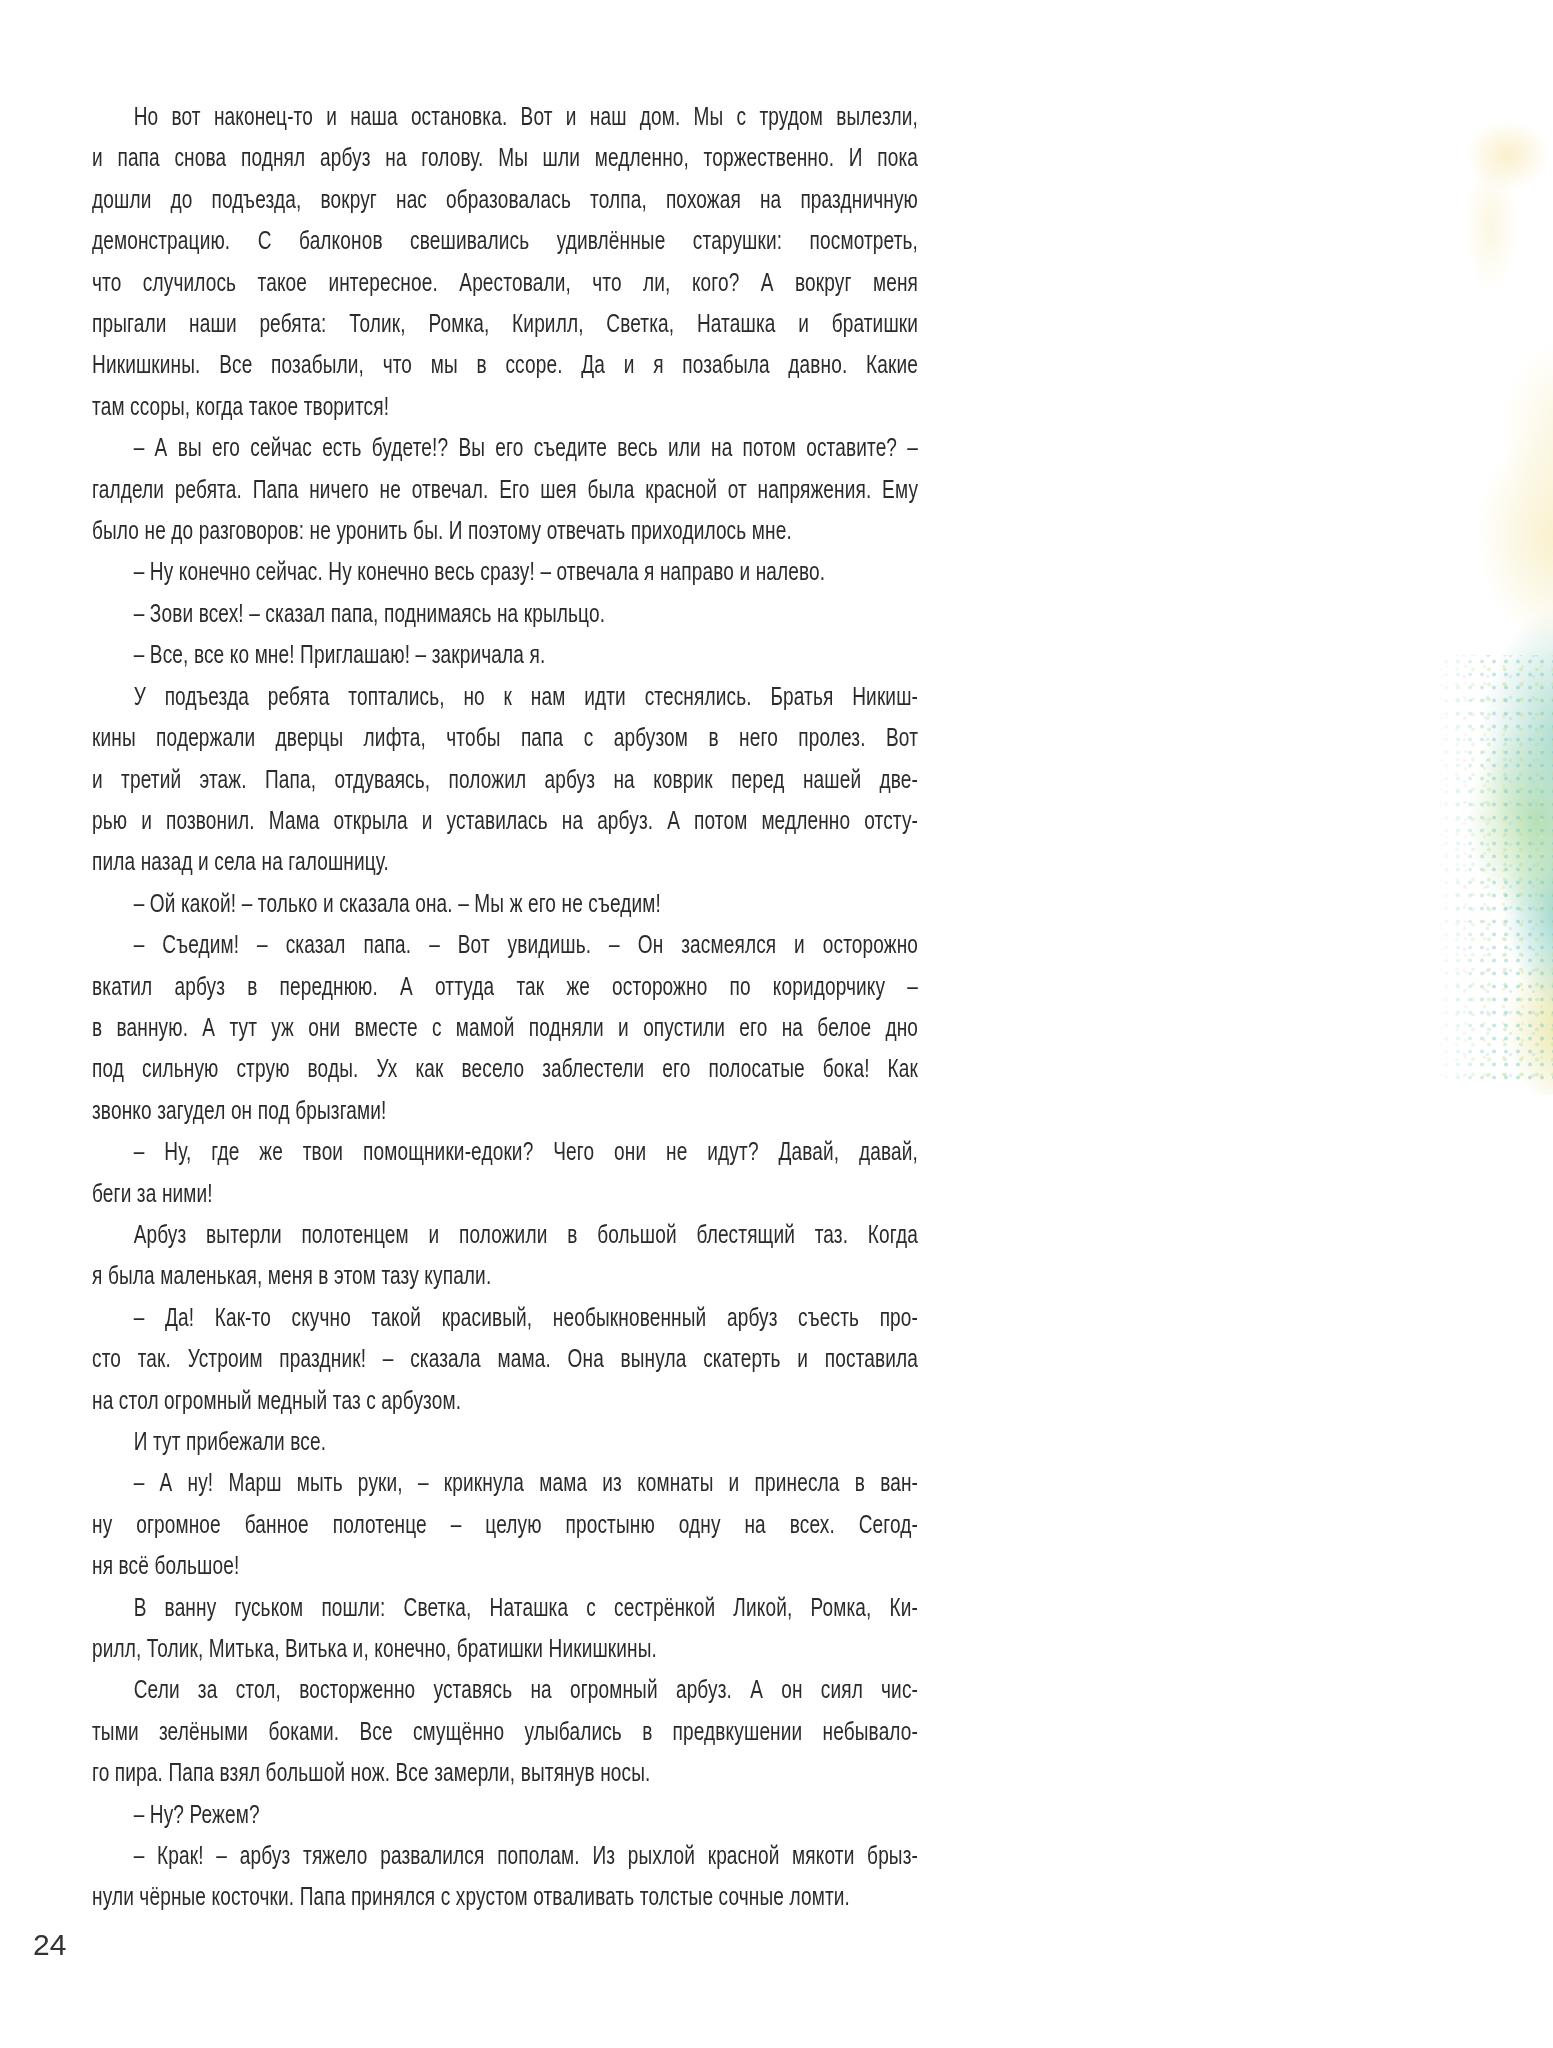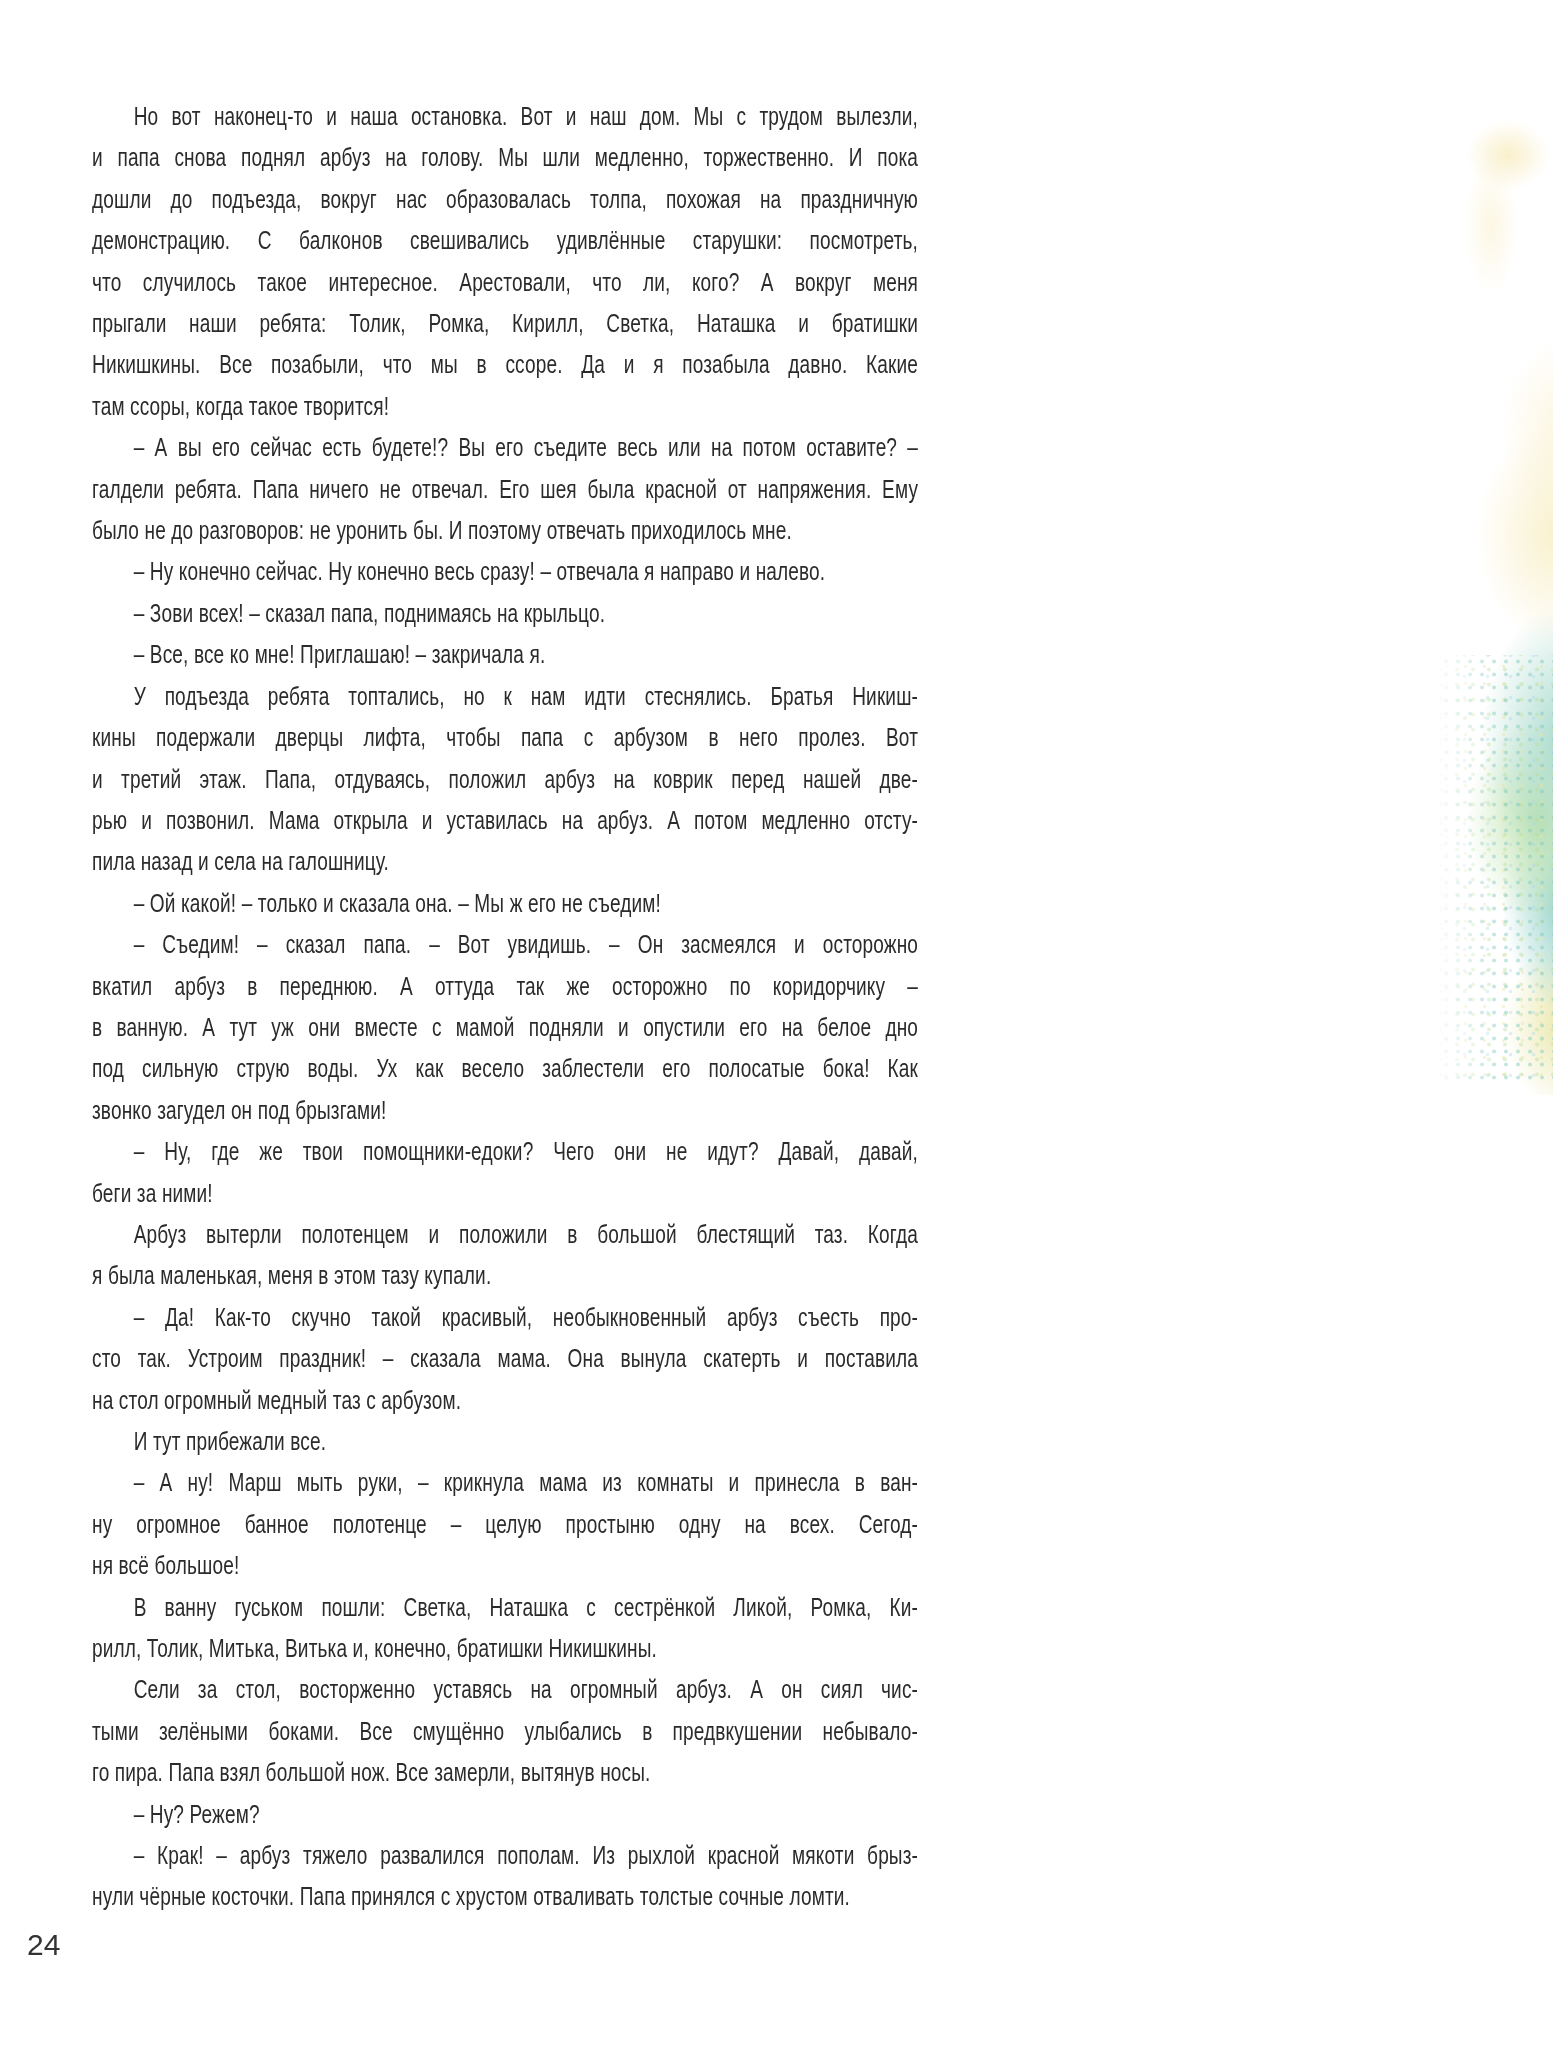--- a/index.html
+++ b/index.html
@@ -74,21 +74,21 @@
     text-align: justify;
     text-align-last: justify;
     white-space: nowrap;      
     overflow: visible;
   }
   .line.just { white-space: normal; }
   .line.final { text-align-last: left; }
   .line.indent { text-indent: 58px; }
   .page-number {
     position: absolute;
-    left: 17px;
+    left: 23px;
     top: 1930px;
     font-size: 30px;
     line-height: 1;
     color: var(--page-number-color);
   }
 </style>
 </head>
 <body>
 
 <div class="page">

